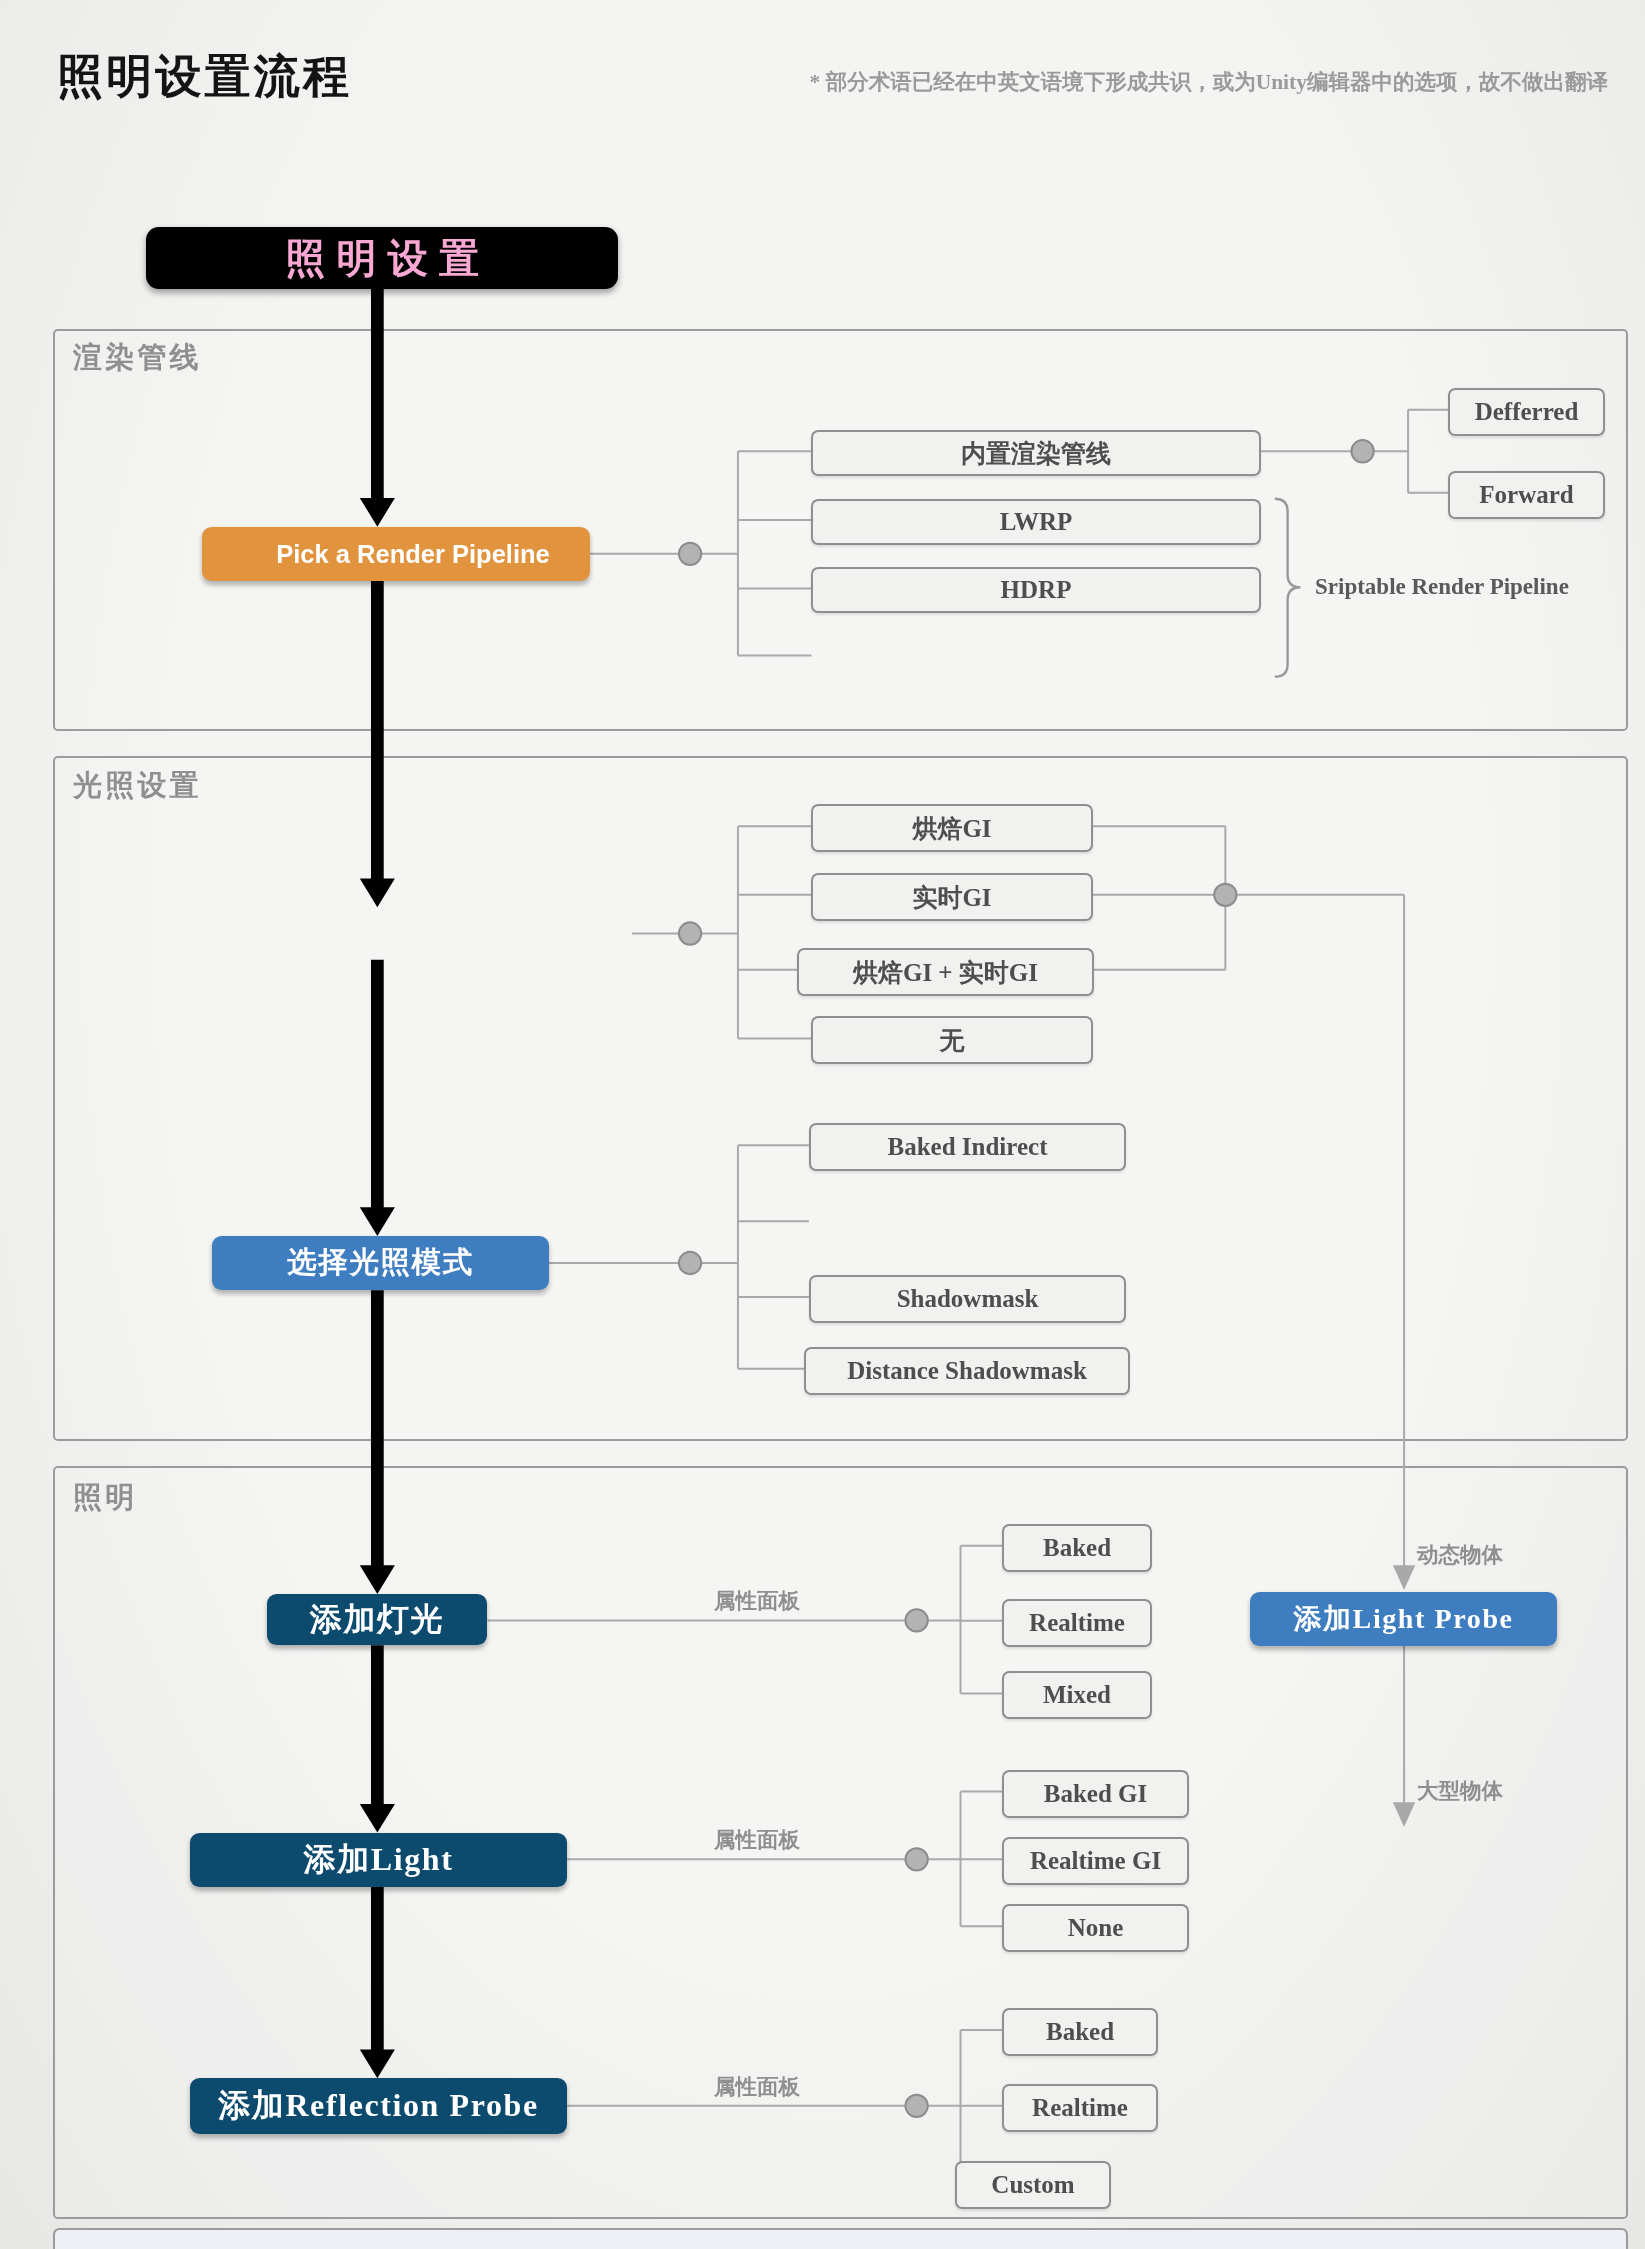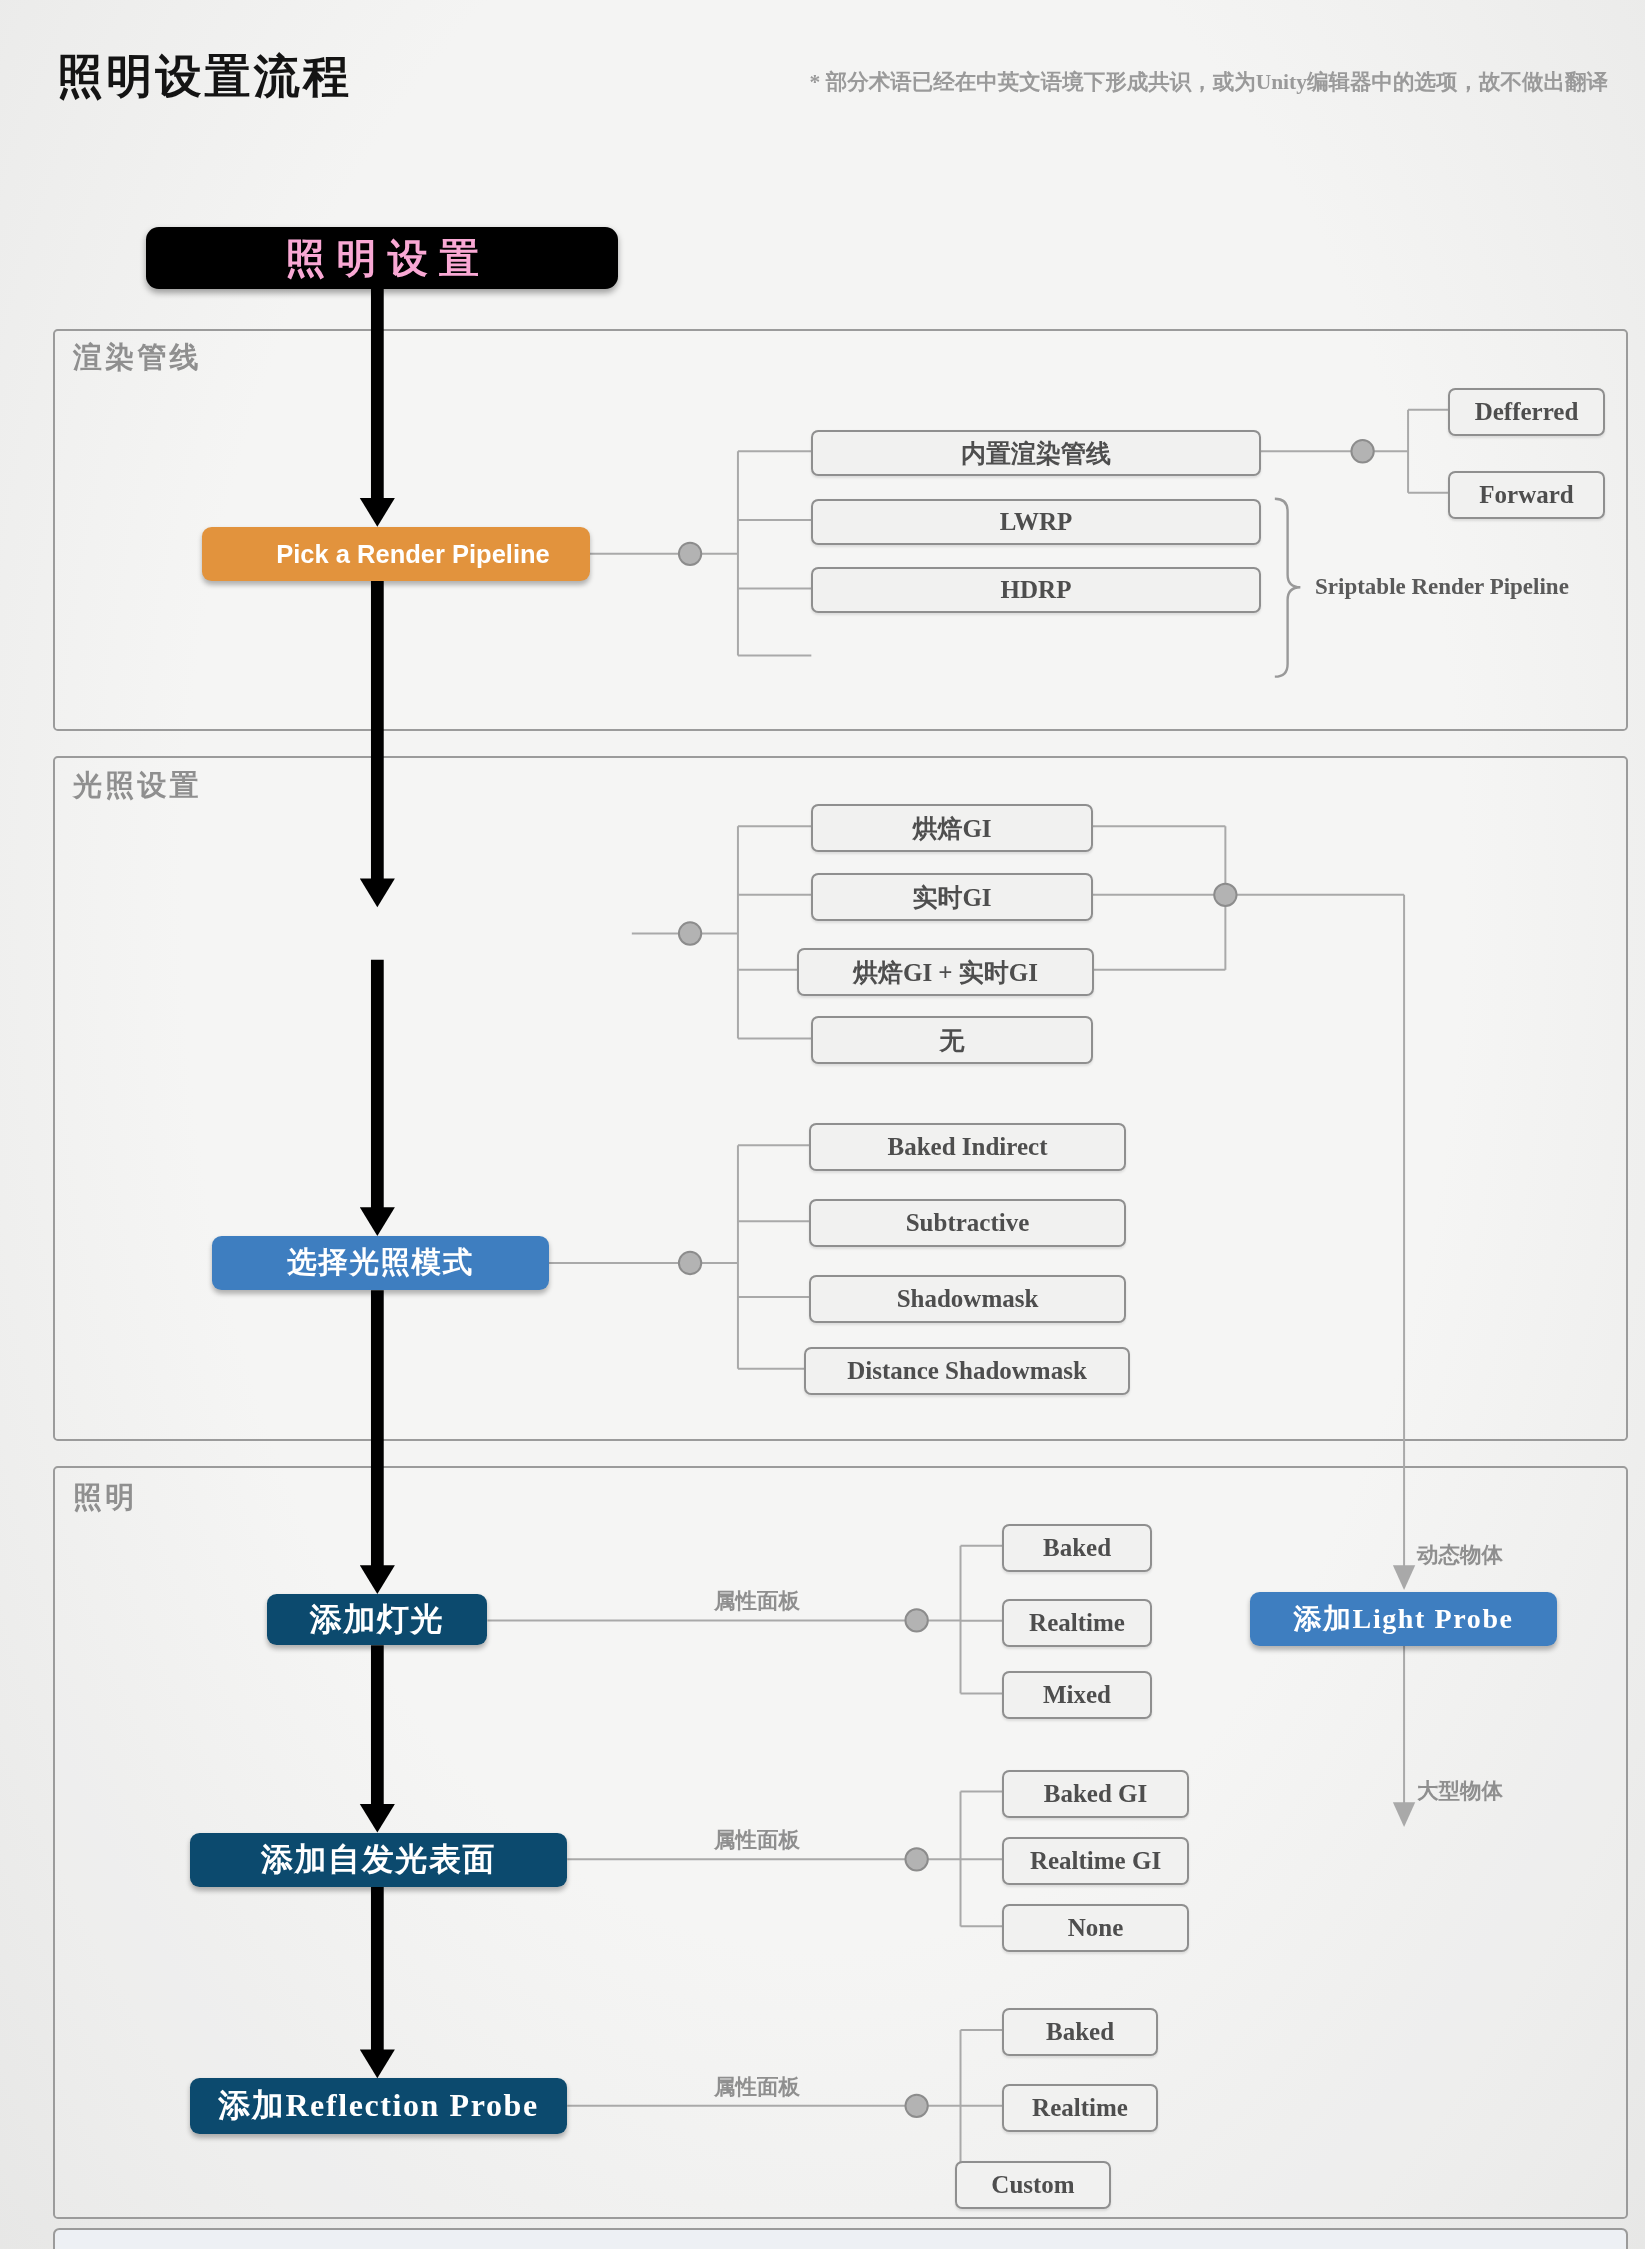--- a/index.html
+++ b/index.html
@@ -183,37 +183,36 @@
 
 
   <div class="opt" style="left:811px;top:804px;width:278px;height:44px;">烘焙GI</div>
   <div class="opt" style="left:811px;top:873px;width:278px;height:44px;">实时GI</div>
   <div class="opt" style="left:797px;top:948px;width:293px;height:44px;">烘焙GI + 实时GI</div>
   <div class="opt" style="left:811px;top:1016px;width:278px;height:44px;">无</div>
 
   <div class="action blue" style="left:212px;top:1236px;width:337px;height:54px;">选择光照模式</div>
 
   <div class="opt" style="left:809px;top:1123px;width:313px;height:44px;">Baked Indirect</div>
-  <div class="opt" style="left:809px;top:1199px;width:313px;height:44px;">Subtractive</div>
   <div class="opt" style="left:809px;top:1275px;width:313px;height:44px;">Shadowmask</div>
   <div class="opt" style="left:804px;top:1347px;width:322px;height:44px;">Distance Shadowmask</div>
 
   <div class="action green" style="left:267px;top:1594px;width:220px;height:51px;">添加灯光</div>
   <div class="edge-label" style="left:701px;top:1586px;width:112px;text-align:center;">属性面板</div>
 
   <div class="opt" style="left:1002px;top:1524px;width:146px;height:44px;">Baked</div>
   <div class="opt" style="left:1002px;top:1599px;width:146px;height:44px;">Realtime</div>
   <div class="opt" style="left:1002px;top:1671px;width:146px;height:44px;">Mixed</div>
 
   <div class="edge-label" style="left:1417px;top:1540px;">动态物体</div>
   <div class="action blue" style="left:1250px;top:1592px;width:307px;height:54px;font-size:28px;">添加Light Probe</div>
 
   <div class="edge-label" style="left:1417px;top:1776px;">大型物体</div>
 
-  <div class="action green" style="left:190px;top:1833px;width:377px;height:54px;">添加自发光表面</div>
+  <div class="action green" style="left:190px;top:1833px;width:377px;height:54px;">添加Light</div>
   <div class="edge-label" style="left:701px;top:1825px;width:112px;text-align:center;">属性面板</div>
 
   <div class="opt" style="left:1002px;top:1770px;width:183px;height:44px;">Baked GI</div>
   <div class="opt" style="left:1002px;top:1837px;width:183px;height:44px;">Realtime GI</div>
   <div class="opt" style="left:1002px;top:1904px;width:183px;height:44px;">None</div>
 
   <div class="action green" style="left:190px;top:2078px;width:377px;height:56px;">添加Reflection Probe</div>
   <div class="edge-label" style="left:701px;top:2072px;width:112px;text-align:center;">属性面板</div>
 
   <div class="opt" style="left:1002px;top:2008px;width:152px;height:44px;">Baked</div>

